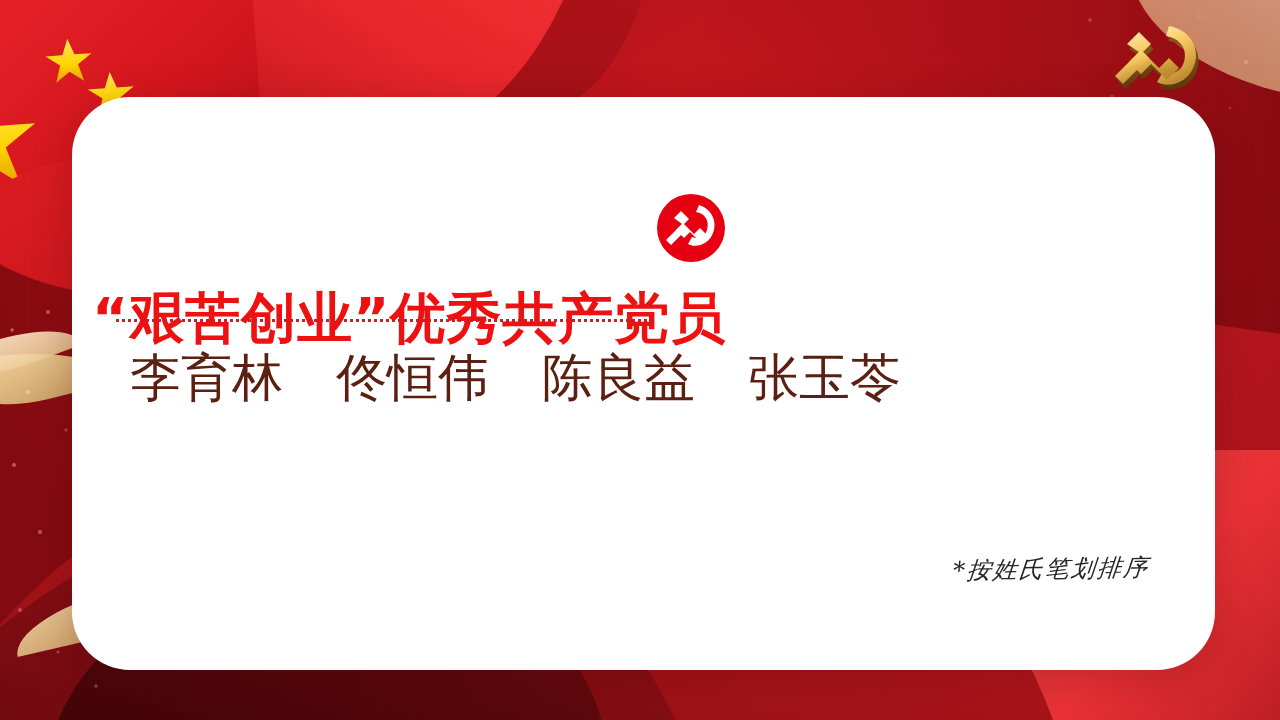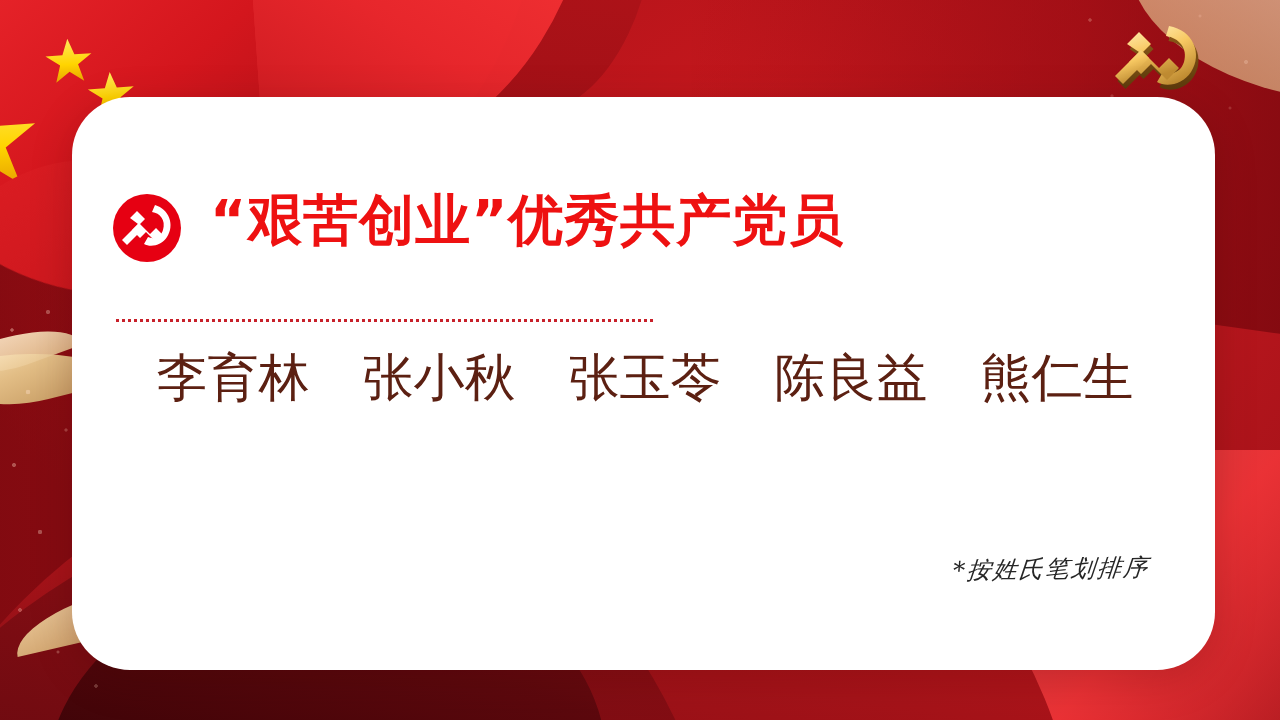--- a/index.html
+++ b/index.html
@@ -205,24 +205,25 @@
     left: 72px; top: 97px;
     width: 1143px; height: 573px;
     background: #ffffff;
     border-radius: 58px;
     box-shadow: 0 10px 42px rgba(60,0,0,.22);
   }
 
   
   .header {
     position: absolute;
-    left: 40px; top: 96px;
+    left: 20px; top: 96px;
     display: flex;
-    align-items: flex-start;
+    align-items: flex-end;
     gap: 28px;
+    flex-direction: column;
   }
   .badge {
     width: 70px; height: 70px;
     flex: 0 0 auto;
   }
   .title {
     font-family: "DejaVu Sans", "Liberation Sans", sans-serif;
     font-weight: bold;
     font-size: 55px;
     line-height: 1;
@@ -249,21 +250,20 @@
     display: grid;
     grid-template-columns: repeat(5, 1fr);
     row-gap: 16px;
     column-gap: 0;
   }
   .name {
     font-family: "DejaVu Serif", "Liberation Serif", serif;
     font-size: 51px;
     line-height: 1.14;
     color: #5c2012;
-    text-align: center;
     white-space: pre;
     font-weight: 500;
   }
 
   
   .footnote {
     position: absolute;
     right: 66px; bottom: 85px;
     font-family: "DejaVu Serif", "Liberation Serif", serif;
     font-size: 24px;
@@ -367,22 +367,21 @@
           <path d="M10,47 L26,31 L31,36 L15,52 Z"></path>
         </g>
       </svg>
       <div class="title">“艰苦创业”优秀共产党员</div>
     </div>
 
     <div class="divider"></div>
 
     <div class="names">
       <div class="name">李育林</div>
-      <div class="name">张小秋</div>
+      <div class="name">佟恒伟</div>
+      <div class="name">陈良益</div>
       <div class="name">张玉苓</div>
-      <div class="name">陈良益</div>
-      <div class="name">熊仁生</div>
     </div>
 
     <div class="footnote">*按姓氏笔划排序</div>
   </div>
 
 </div>
 
 </body></html>

